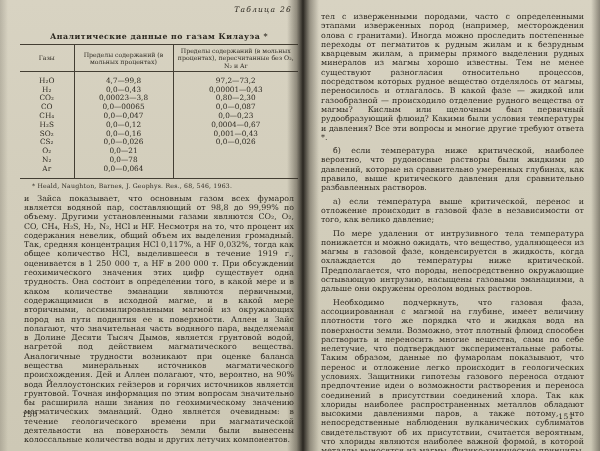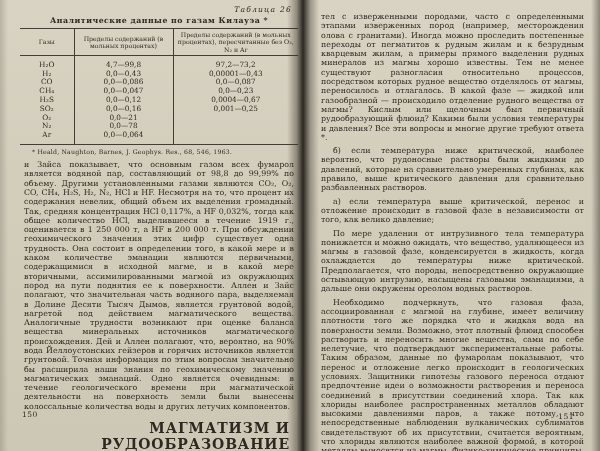--- a/index.html
+++ b/index.html
@@ -9,21 +9,21 @@
     font-family:"DejaVu Serif","Liberation Serif",serif;
     color:#2d2921;
   }
   .page{position:absolute;top:0;height:100%;box-sizing:border-box;}
   .page-left{left:20px;width:278px;}
   .page-right{left:317px;width:271px;padding-top:8px;}
 
   
   .table-block{margin-top:5px;}
   .table-caption{text-align:right;font-style:italic;font-size:7.6px;letter-spacing:1.2px;padding-right:6px;}
-  .table-title{text-align:center;font-weight:bold;font-size:7.8px;letter-spacing:0.5px;margin:2px 0 3px 0;}
+  .table-title{text-align:center;font-weight:bold;font-size:7.8px;letter-spacing:0.5px;margin:18px 0 3px 0;}
   table.gas{width:100%;border-collapse:collapse;border-top:1.4px solid #433e33;border-bottom:1px solid #433e33;table-layout:fixed;}
   table.gas th{
     border-bottom:1px solid #433e33;font-weight:normal;
     font-size:6.2px;line-height:7.3px;padding:2px 2px;text-align:center;vertical-align:middle;
   }
   table.gas th + th, table.gas td + td{border-left:1px solid #433e33;text-align:center;}
   table.gas td{font-size:7.3px;line-height:8.8px;text-align:center;padding:0 2px;vertical-align:top;}
   table.gas tbody tr:first-child td{padding-top:5px;margin-top:11px;}
   table.gas tbody tr:last-child td{padding-bottom:4px;}
   .col-gas{width:54px;} .col-r1{width:99px;}
@@ -84,38 +84,48 @@
               <td>H₂O</td>
               <td>4,7—99,8</td>
               <td>97,2—73,2</td>
             </tr>
           <tr>
               <td>H₂</td>
               <td>0,0—0,43</td>
               <td>0,00001—0,43</td>
             </tr>
           <tr>
+              <td>CO₂</td>
+              <td>0,00023—3,8</td>
+              <td>0,80—2,30</td>
+            </tr>
+          <tr>
               <td>CO</td>
-              <td>0,0—0,086</td>
+              <td>0,0—00065</td>
               <td>0,0—0,087</td>
             </tr>
           <tr>
               <td>CH₄</td>
               <td>0,0—0,047</td>
               <td>0,0—0,23</td>
             </tr>
           <tr>
               <td>H₂S</td>
               <td>0,0—0,12</td>
               <td>0,0004—0,67</td>
             </tr>
           <tr>
               <td>SO₂</td>
               <td>0,0—0,16</td>
-              <td>0,001—0,25</td>
+              <td>0,001—0,43</td>
+            </tr>
+          <tr>
+              <td>CS₂</td>
+              <td>0,0—0,026</td>
+              <td>0,0—0,026</td>
             </tr>
           <tr>
               <td>O₂</td>
               <td>0,0—21</td>
               <td></td>
             </tr>
           <tr>
               <td>N₂</td>
               <td>0,0—78</td>
               <td></td>

